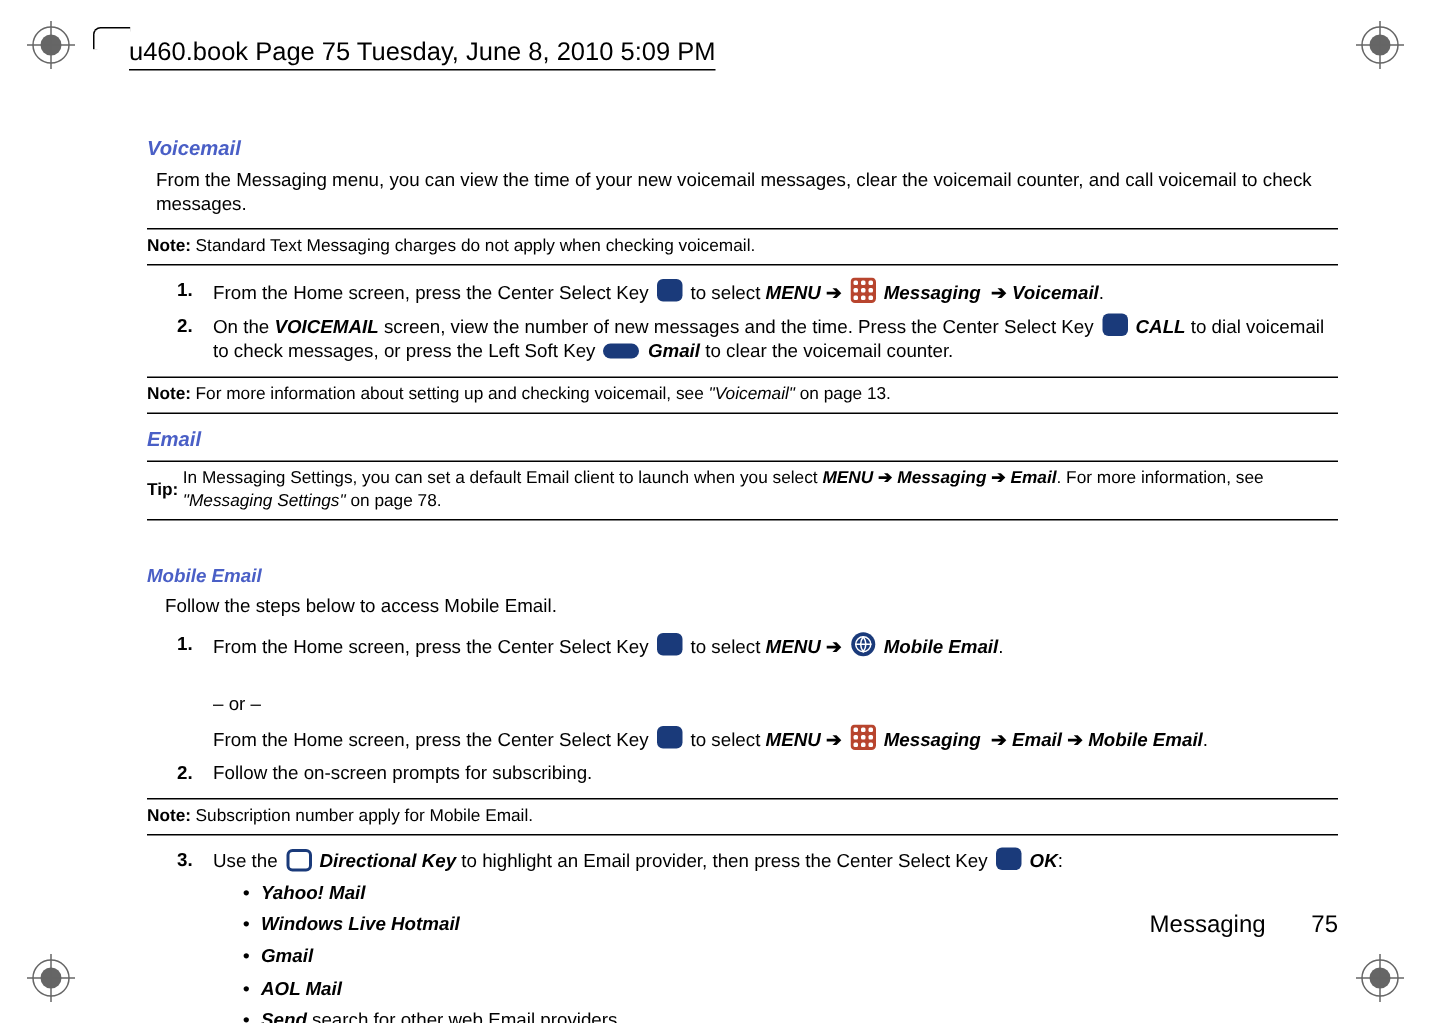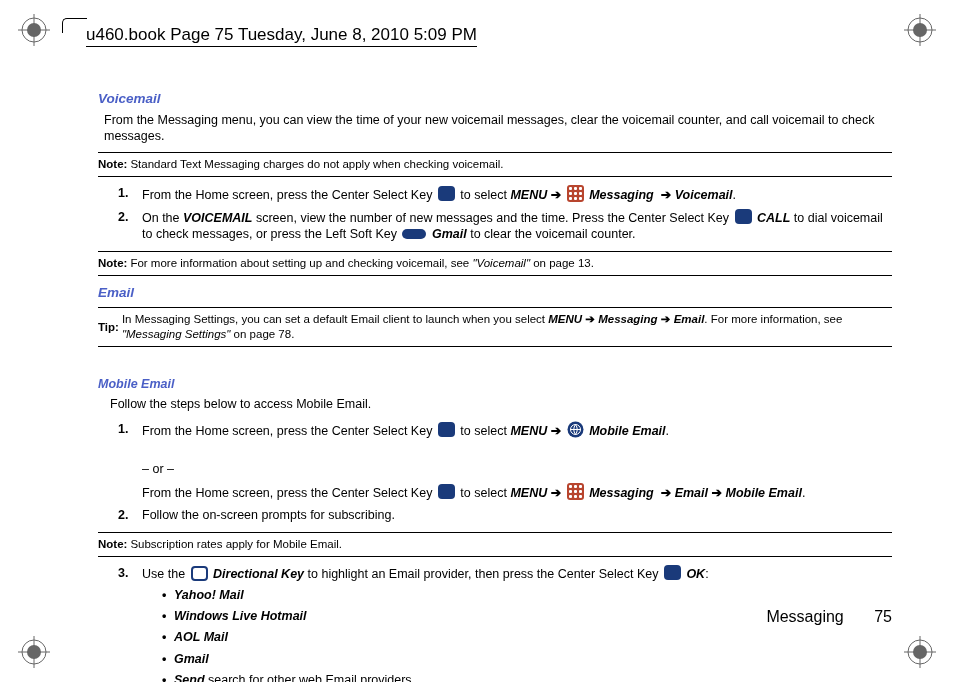--- a/index.html
+++ b/index.html
@@ -289,34 +289,34 @@
           <span class="arrow">➔</span>
           <b>Mobile Email</b>.
         </div>
       </li>
       <li>Follow the on-screen prompts for subscribing.</li>
     </ol>
 
     <div class="hr">
       <div class="hr-row">
         <span class="lbl">Note:</span>
-        <span class="body txt">Subscription rates apply for Mobile Email.</span>
+        <span class="body txt">Subscription number apply for Mobile Email.</span>
       </div>
     </div>
 
     <ol class="steps start-3">
       <li>
         <span>Use the </span><span class="icon-direction"></span>
         <b>Directional Key</b><span> to highlight an Email provider, then press the Center Select Key </span><span class="icon-key"></span>
         <b>OK</b>:
         <ul class="bullets">
           <li><b>Yahoo! Mail</b></li>
           <li><b>Windows Live Hotmail</b></li>
+          <li><b>Gmail</b></li>
           <li><b>AOL Mail</b></li>
-          <li><b>Gmail</b></li>
           <li><b>Send</b><span> search for other web Email providers.</span></li>
         </ul>
       </li>
       <li>Use the provider's on-screen functions and options.</li>
     </ol>
   </div>
 </div>
 
 <div class="footer">
   <span class="sect">Messaging</span>

